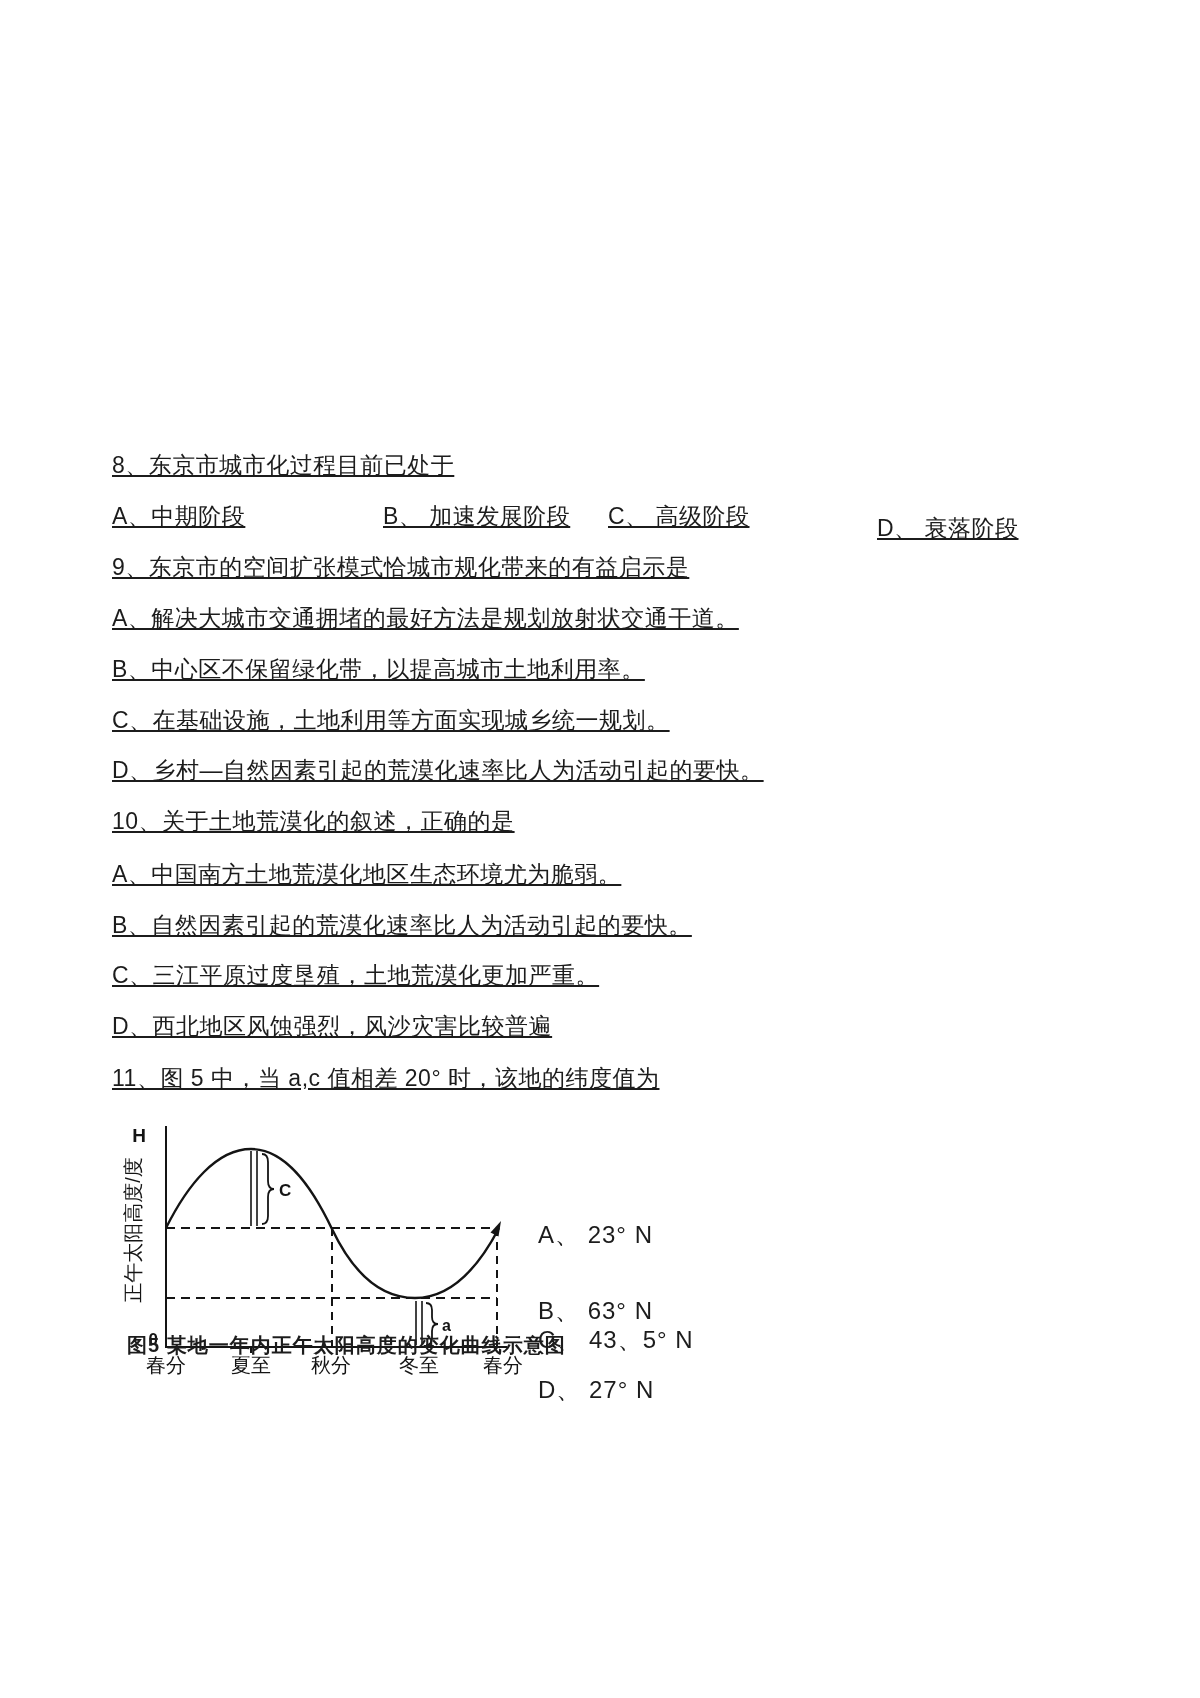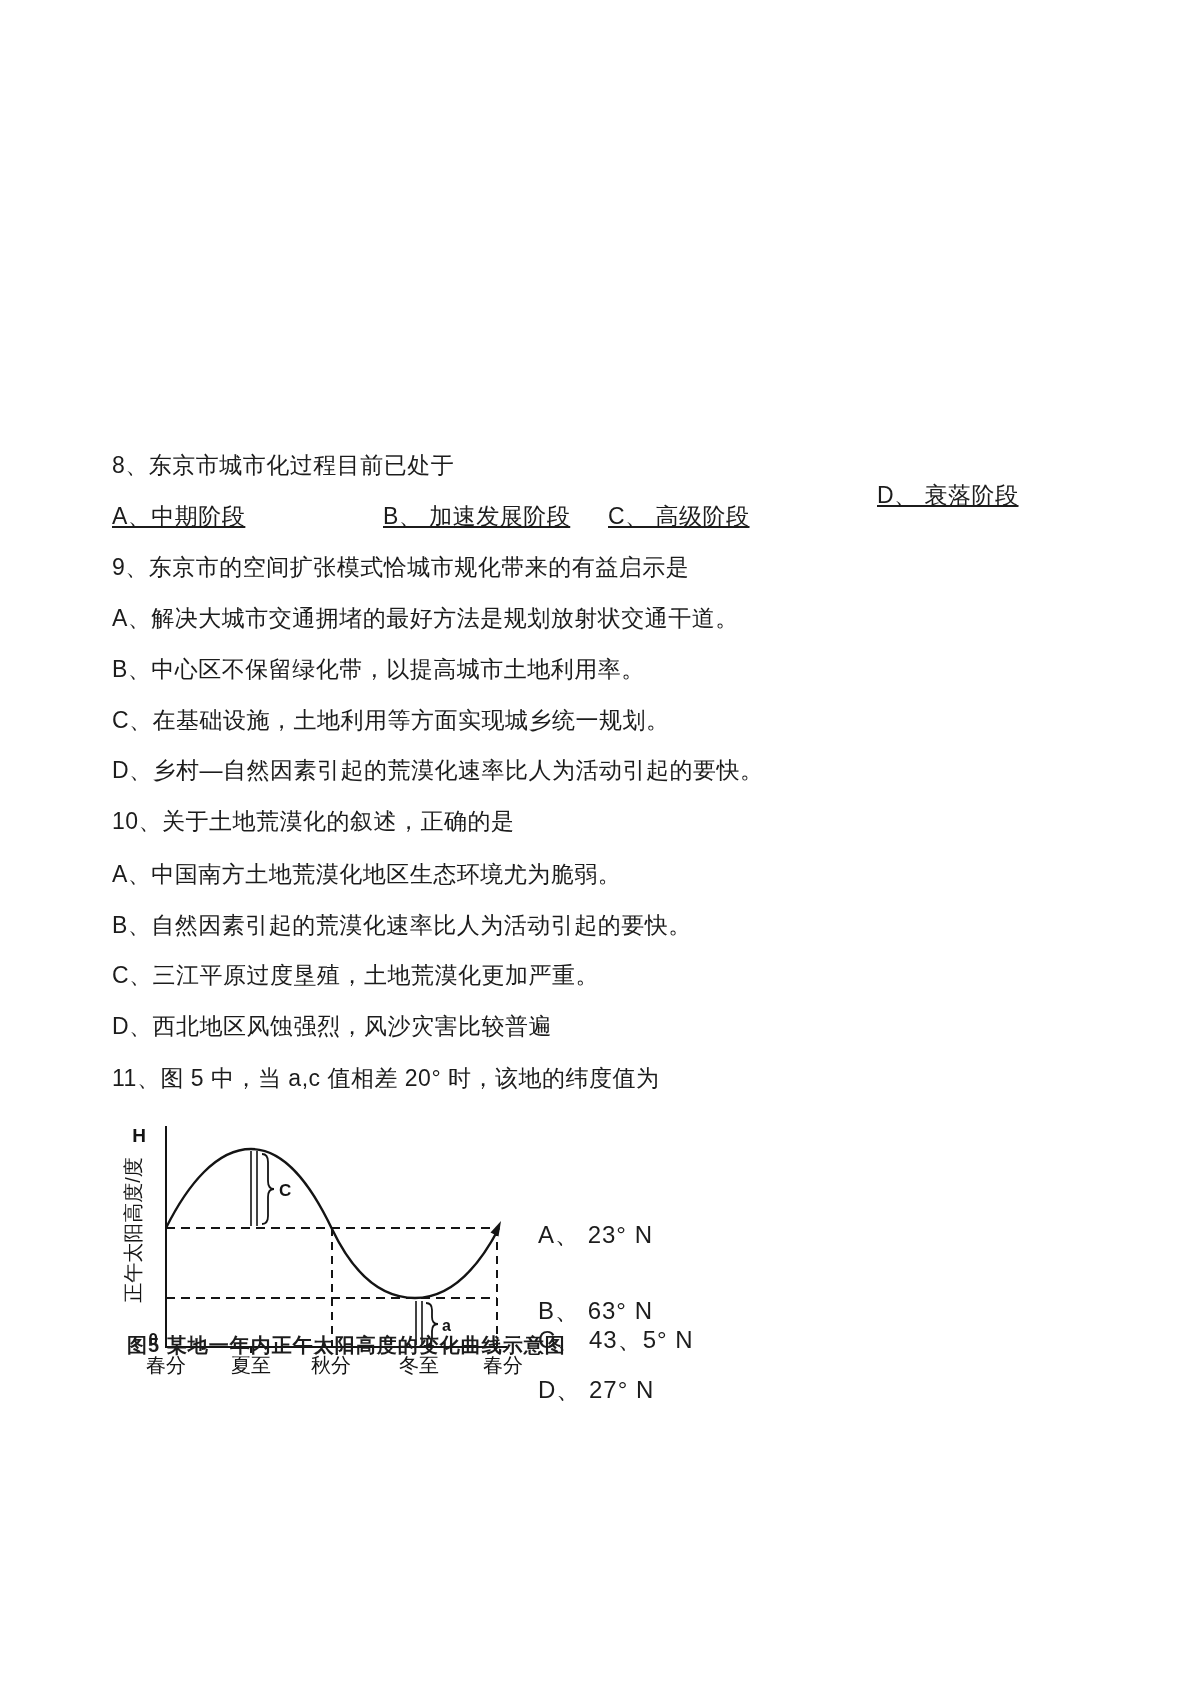--- a/index.html
+++ b/index.html
@@ -16,20 +16,21 @@
     color: #1c1c1c;
     overflow: hidden;
   }
   .line {
     position: absolute;
     left: 112px;
     font-size: 23px;
     line-height: 26px;
     white-space: nowrap;
     letter-spacing: 0.5px;
+    text-decoration: underline;
   }
   .opt {
     position: absolute;
     font-size: 23px;
     line-height: 26px;
     white-space: nowrap;
     letter-spacing: 0.5px;
     text-decoration: underline;
   }
   .q11opt {
@@ -68,21 +69,21 @@
 </style>
 </head>
 <body>
 
 <div class="page">
 
   <div class="line" style="top:452px">8、东京市城市化过程目前已处于</div>
   <span class="opt" style="left:112px; top:503px">A、中期阶段</span>
   <span class="opt" style="left:383px; top:503px">B、 加速发展阶段</span>
   <span class="opt" style="left:608px; top:503px">C、 高级阶段</span>
-  <span class="opt" style="left:877px; top:482px">D、 衰落阶段</span>
+  <span class="opt" style="left:877px; top:515px">D、 衰落阶段</span>
 
   <div class="line" style="top:554px">9、东京市的空间扩张模式恰城市规化带来的有益启示是</div>
   <div class="line" style="top:605px">A、解决大城市交通拥堵的最好方法是规划放射状交通干道。</div>
   <div class="line" style="top:656px">B、中心区不保留绿化带，以提高城市土地利用率。</div>
   <div class="line" style="top:707px">C、在基础设施，土地利用等方面实现城乡统一规划。</div>
   <div class="line" style="top:757px">D、乡村—自然因素引起的荒漠化速率比人为活动引起的要快。</div>
 
   <div class="line" style="top:808px">10、关于土地荒漠化的叙述，正确的是</div>
   <div class="line" style="top:861px">A、中国南方土地荒漠化地区生态环境尤为脆弱。</div>
   <div class="line" style="top:912px">B、自然因素引起的荒漠化速率比人为活动引起的要快。</div>

